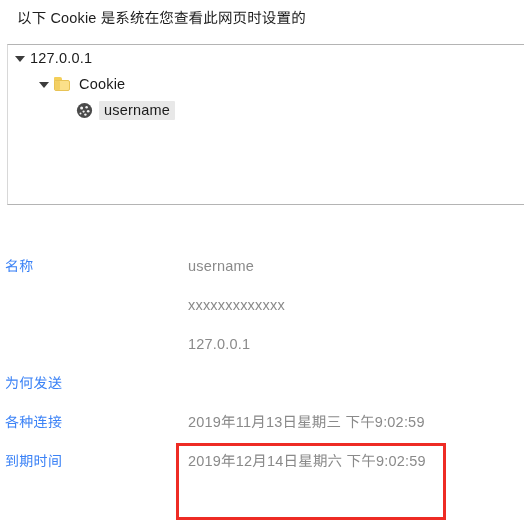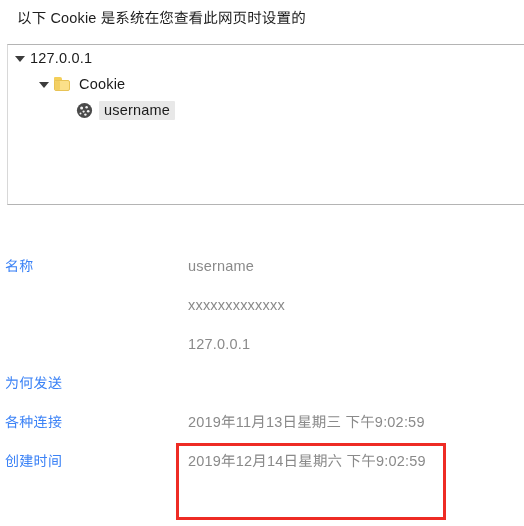--- a/index.html
+++ b/index.html
@@ -230,19 +230,19 @@
   <div class="detail-row">
     <span class="detail-label">为何发送</span>
   </div>
 
   <div class="detail-row">
     <span class="detail-label">各种连接</span>
     <span class="detail-value">2019年11月13日星期三 下午9:02:59</span>
   </div>
 
   <div class="detail-row">
-    <span class="detail-label">创建时间</span>
+    <span class="detail-label">到期时间</span>
     <span class="detail-value">2019年12月14日星期六 下午9:02:59</span>
   </div>
 
 </div>
 
 <div class="annotation-box"></div>
 
 </body></html>

